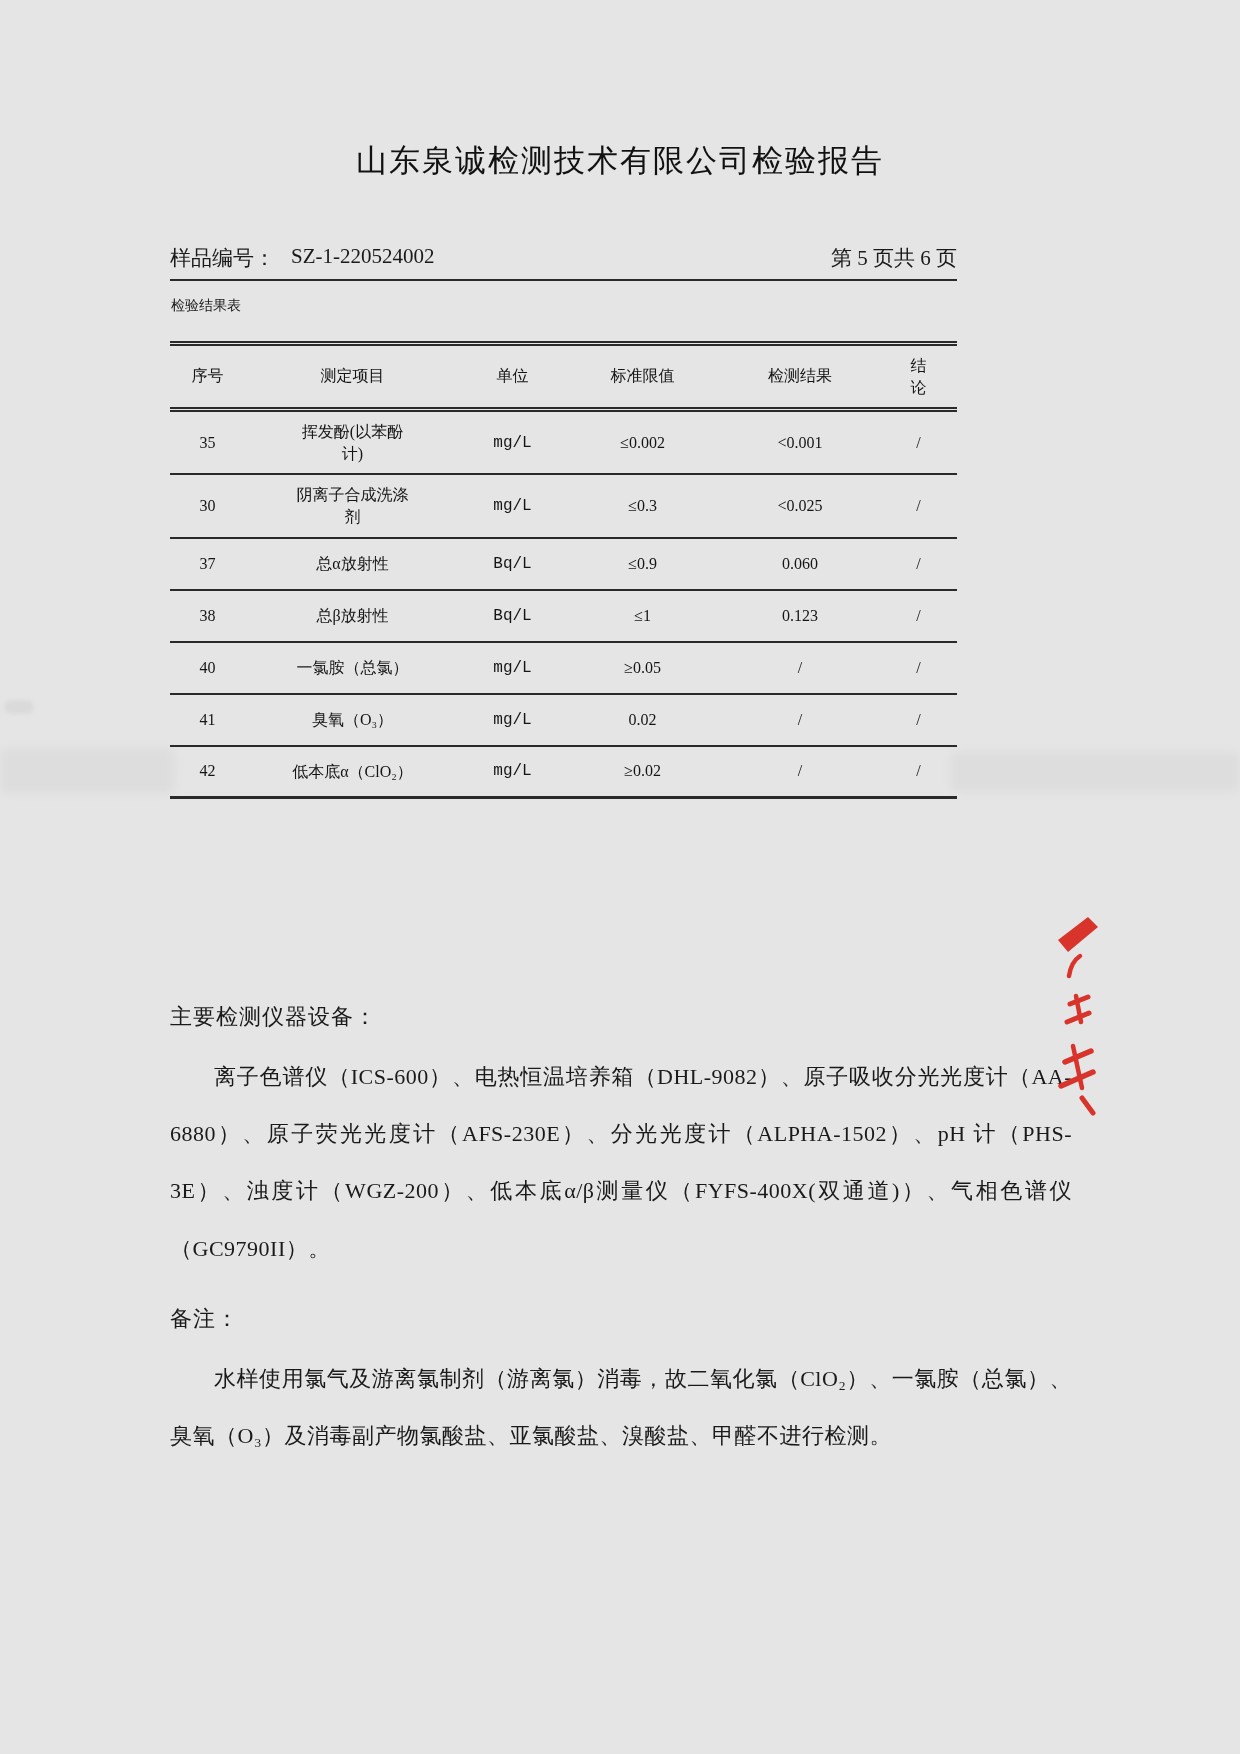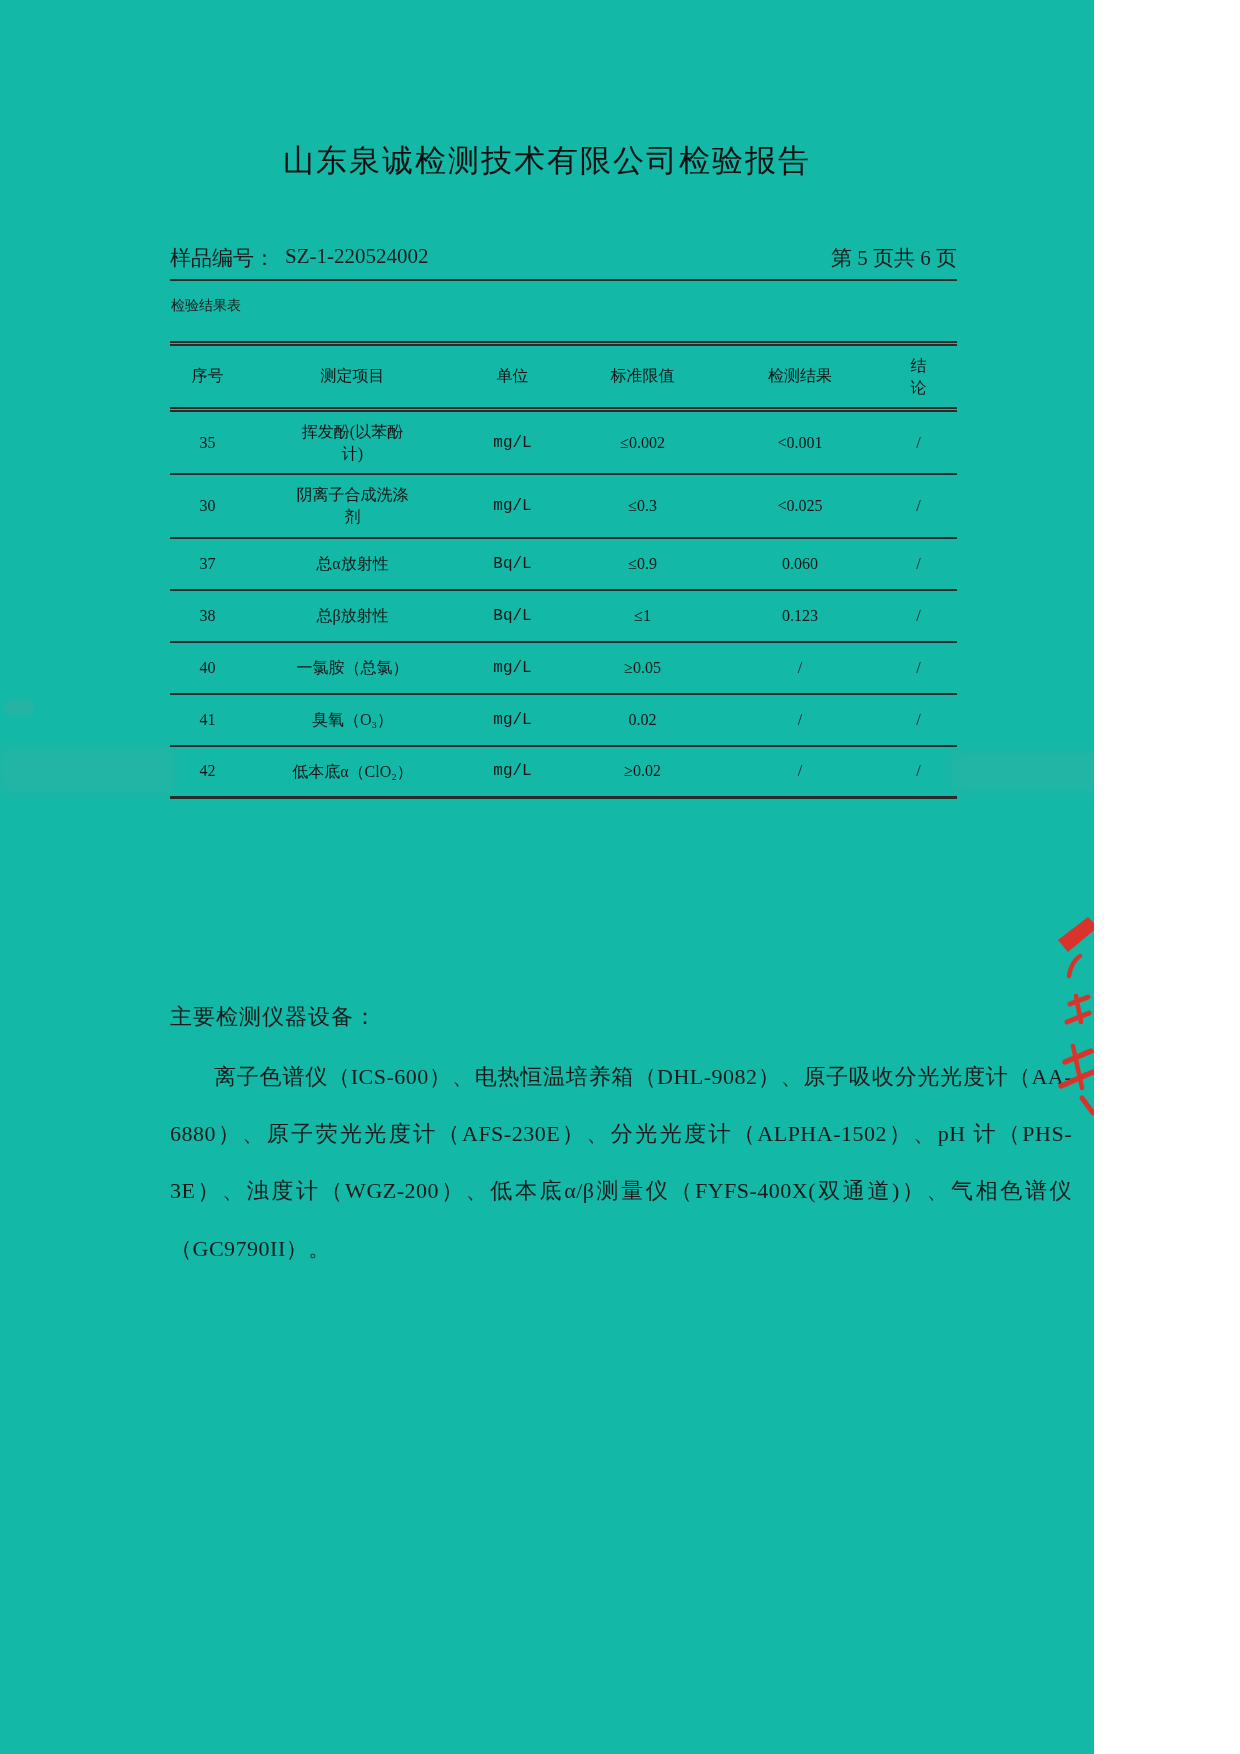--- a/index.html
+++ b/index.html
@@ -3,23 +3,23 @@
 <meta charset="utf-8">
 <style>
   * { margin: 0; padding: 0; box-sizing: border-box; }
   html, body { background: #ffffff; }
   body {
     font-family: "Liberation Serif", "DejaVu Serif", serif;
     color: #1a1a1a;
   }
   .page {
     position: relative;
-    width: 1094px;
+    width: 1240px;
     height: 1754px;
-    background: #14b8a6;
+    background: #e5e5e5;
     overflow: hidden;
   }
   
   .smudge {
     position: absolute;
     background: #9a9a9a;
     opacity: 0.10;
     filter: blur(5px);
     border-radius: 8px;
     pointer-events: none;
@@ -43,21 +43,21 @@
     left: 170px;
     top: 244px;
     width: 787px;
     display: flex;
     justify-content: space-between;
     align-items: flex-end;
     padding-bottom: 7px;
     border-bottom: 2px solid #2a2a2a;
     font-size: 21px;
   }
-  .sample-left { display: flex; gap: 10px; }
+  .sample-left { display: flex; gap: 16px; }
   .section-title {
     position: absolute;
     left: 171px;
     top: 297px;
     font-size: 14px;
   }
   table.results {
     position: absolute;
     left: 170px;
     top: 341px;
@@ -221,20 +221,24 @@
       <td class="col-con">/</td>
     </tr>
   </tbody>
   </table>
 
   <div class="equip-block">
     <div class="block-heading">主要检测仪器设备：</div>
     <div class="body-par">离子色谱仪（ICS-600）、电热恒温培养箱（DHL-9082）、原子吸收分光光度计（AA-6880）、原子荧光光度计（AFS-230E）、分光光度计（ALPHA-1502）、pH 计（PHS-3E）、浊度计（WGZ-200）、低本底α/β测量仪（FYFS-400X(双通道)）、气相色谱仪（GC9790II）。</div>
   </div>
 
+  <div class="notes-block">
+    <div class="block-heading">备注：</div>
+    <div class="body-par">水样使用氯气及游离氯制剂（游离氯）消毒，故二氧化氯（ClO₂）、一氯胺（总氯）、臭氧（O₃）及消毒副产物氯酸盐、亚氯酸盐、溴酸盐、甲醛不进行检测。</div>
+  </div>
 
   <div class="stamp">
     <svg viewBox="0 0 50 205" xmlns="http://www.w3.org/2000/svg">
       <path class="fill" d="M6,28 L36,5 L46,15 L16,40 Z"></path>
       <path d="M28,44 q-9,6 -11,20" fill="none" stroke-width="4.5" stroke-linecap="round"></path>
       <path d="M18,92 l18,-7" fill="none" stroke-width="5" stroke-linecap="round"></path>
       <path d="M24,84 l5,26" fill="none" stroke-width="4.5" stroke-linecap="round"></path>
       <path d="M15,110 l22,-9" fill="none" stroke-width="5" stroke-linecap="round"></path>
       <path d="M13,150 l26,-11" fill="none" stroke-width="5.5" stroke-linecap="round"></path>
       <path d="M21,134 l9,42" fill="none" stroke-width="4.5" stroke-linecap="round"></path>

